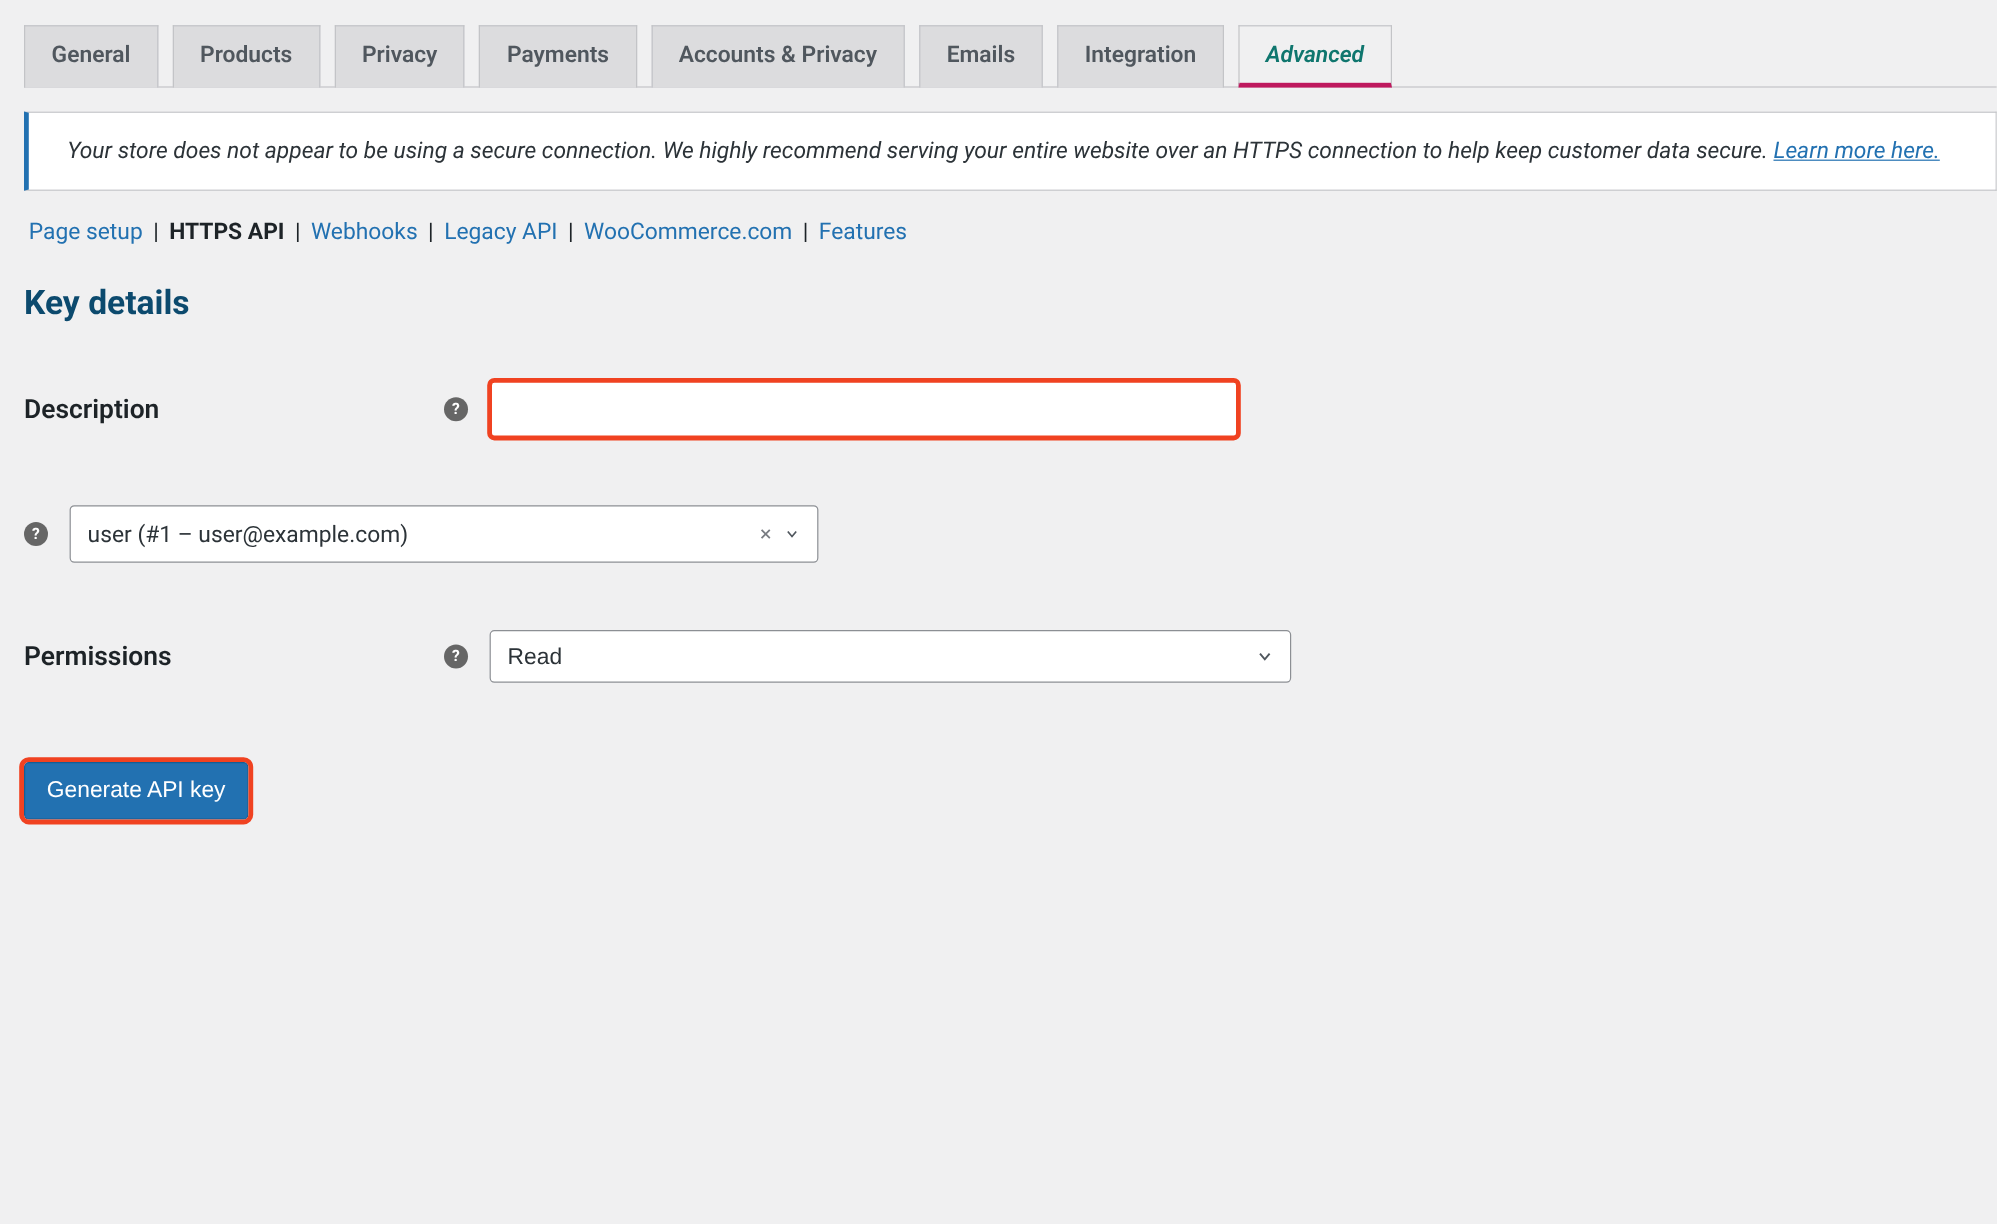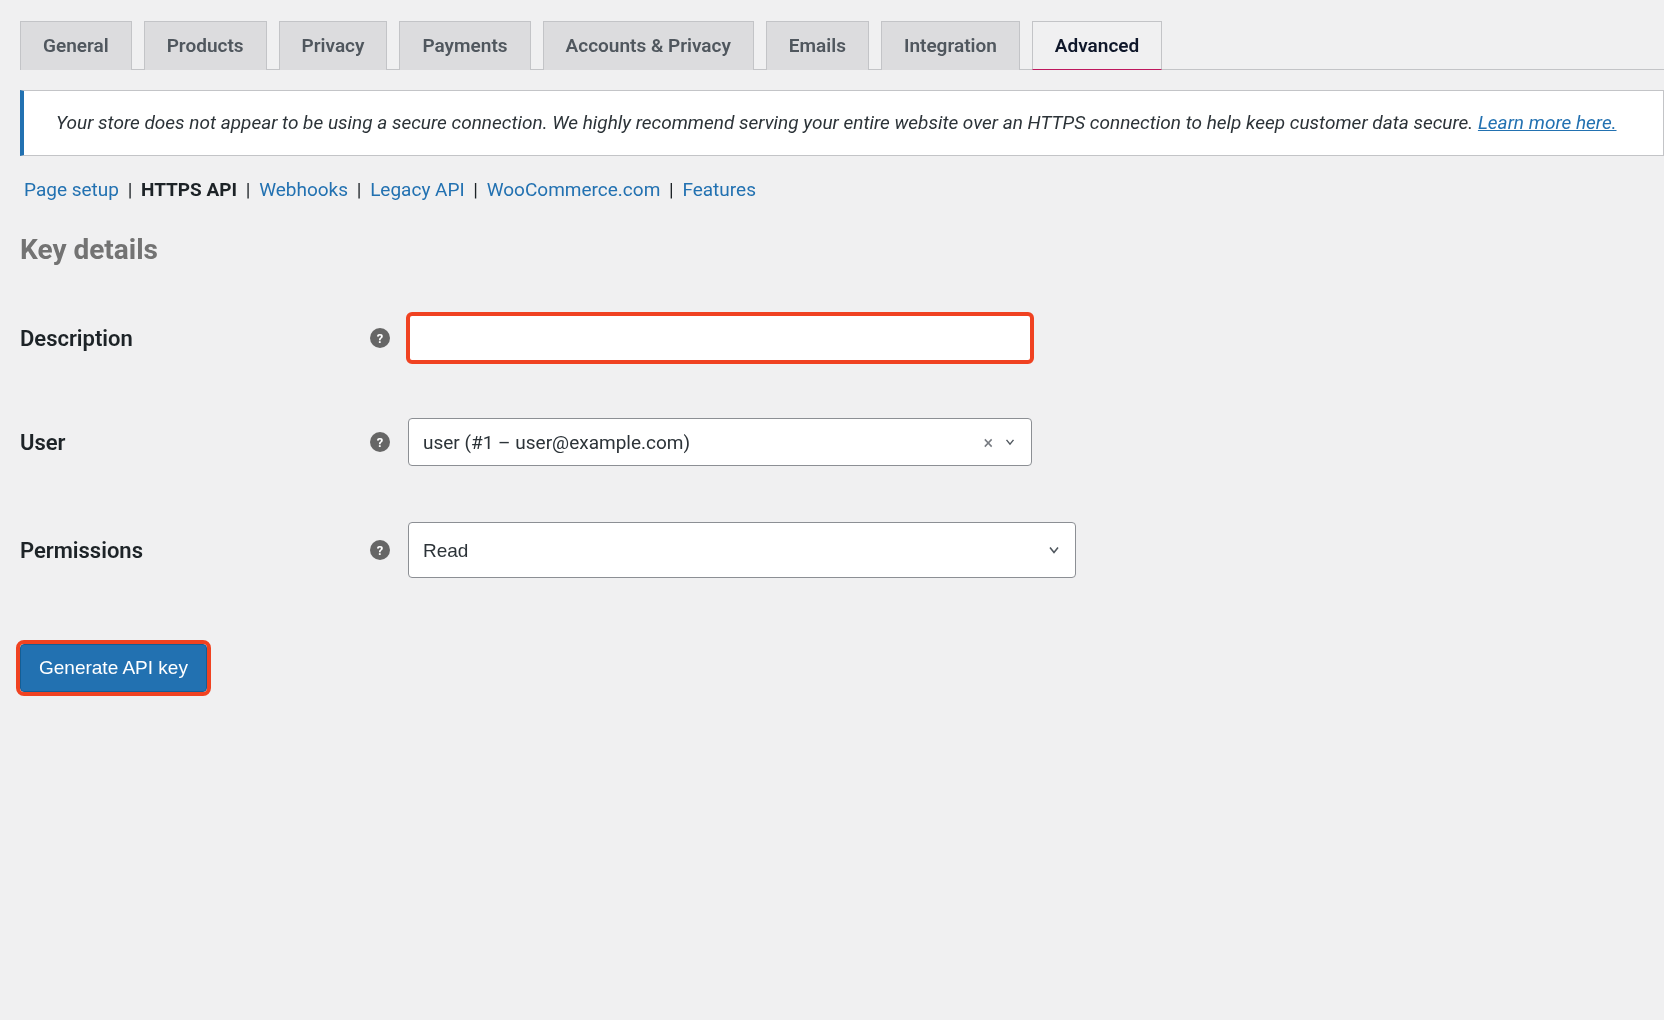--- a/index.html
+++ b/index.html
@@ -29,22 +29,23 @@
     color: #50575e;
     font-size: 19px;
     font-weight: 600;
     padding: 12px 22px;
     cursor: pointer;
     position: relative;
     top: 1px;
   }
   .nav-tab.active {
     background: #f0f0f1;
-    color: #0f172a;
-    border-bottom: 1px solid #be185d;
+    color: #0f766e;
+    border-bottom: 4px solid #be185d;
+    font-style: italic;
   }
   
   .notice {
     background: #fff;
     border: 1px solid #c3c4c7;
     border-left: 4px solid #2271b1;
     margin: 20px 0 0 0;
     padding: 16px 32px;
     font-size: 19px;
     line-height: 1.7;
@@ -59,21 +60,21 @@
     color: #1d2327;
   }
   .subnav a { color: #2271b1; text-decoration: none; text-align: right; }
   .subnav .sep { color: #1d2327; margin: 0 4px; }
   .subnav .current { font-weight: 700; color: #1d2327; }
   
   h2.section-title {
     font-size: 28px;
     font-weight: 700;
     margin: 32px 0 0 0;
-    color: #737373;
+    color: #0c4a6e;
   }
   
   .form-table { margin-top: 48px; }
   .form-row {
     display: flex;
     align-items: center;
     margin-bottom: 56px;
   }
   .form-row .label {
     width: 350px;
@@ -111,21 +112,21 @@
   }
   .text-input.highlight {
     outline: 4px solid #f04221;
     outline-offset: -2px;
   }
   .select-like .icons { display: flex; align-items: center; gap: 10px; color: #50575e; }
   .select-like .clear-x { font-size: 18px; cursor: pointer; color: #787c82; }
   .select-like .chev { width: 14px; height: 14px; }
   .native-select-wrap { position: relative; width: 668px; }
   .native-select {
-    width: 100%; height: 56px;
+    width: 100%; height: 44px;
     border: 1px solid #8c8f94;
     border-radius: 4px;
     background: #fff;
     font-size: 19px;
     padding: 0 14px;
     color: #2c3338;
     appearance: none;
   }
   .native-select-wrap .chev-abs {
     position: absolute; right: 14px; top: 50%; transform: translateY(-50%);
@@ -191,21 +192,20 @@
 
     <div class="form-row">
       <div class="label">Description</div>
       <div class="control">
         <span class="help-icon">?</span>
         <input type="text" class="text-input highlight" value="" style="">
       </div>
     </div>
 
     <div class="form-row">
-      <div class="label">User</div>
       <div class="control">
         <span class="help-icon">?</span>
         <div class="select-like">
           <span>user (#1 – user@example.com)</span>
           <span class="icons">
             <span class="clear-x">×</span>
             <svg class="chev" viewBox="0 0 20 20">
                 <path d="M5 7l5 6 5-6" fill="none" stroke="#50575e" stroke-width="2"></path>
               </svg>
           </span>

